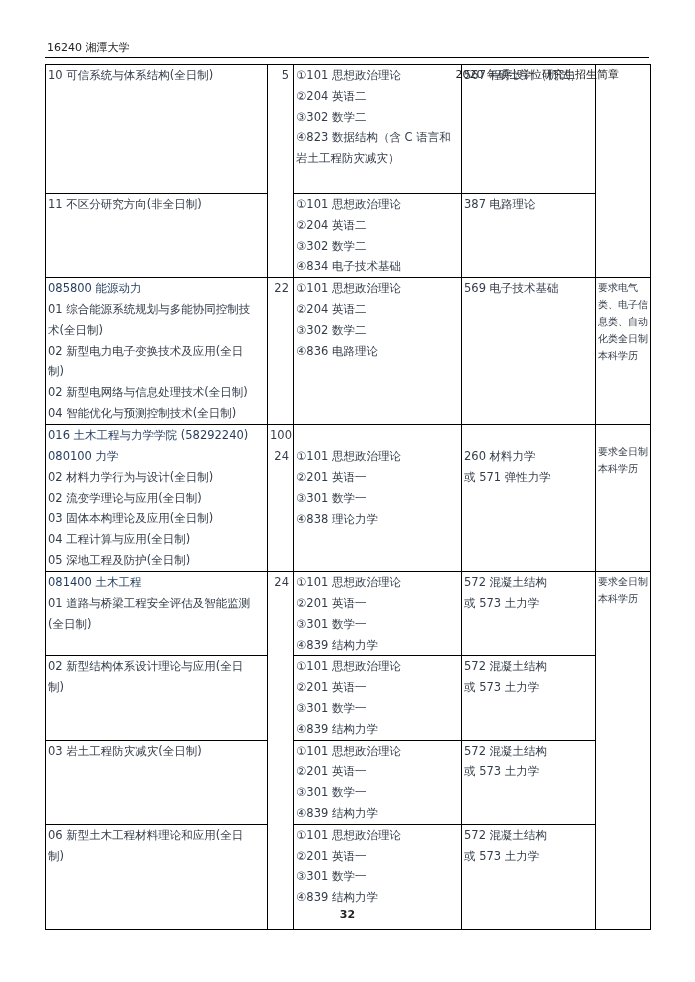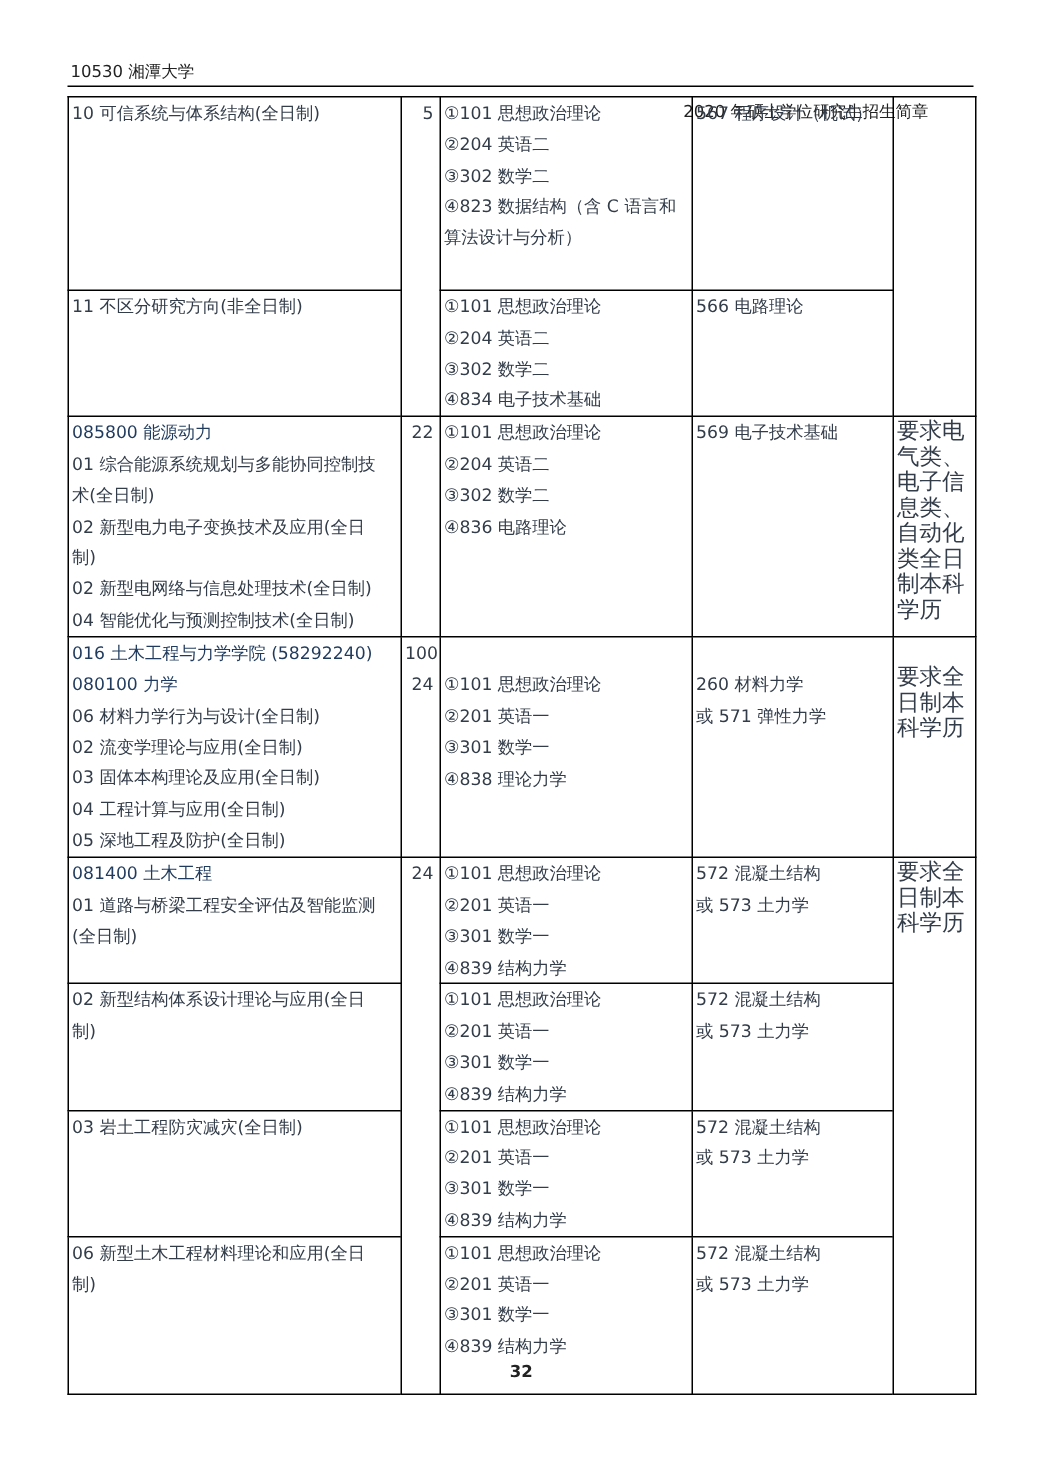--- a/index.html
+++ b/index.html
@@ -9,29 +9,29 @@
                  border-bottom: 1px solid #000; font-size: 11px; color: #222; }
   .page-header .left { position: absolute; left: 2px; top: 3px; }
   .page-header .right { position: absolute; right: 30px; top: 3px; margin-top: 27px; }
   table.catalog { position: absolute; left: 45px; top: 64px; width: 605px;
                   border-collapse: collapse; table-layout: fixed; font-size: 11.5px; }
   table.catalog td { border: 1px solid #000; vertical-align: top; padding: 0 2px; line-height: 20.8px; }
   col.c1 { width: 222px; } col.c2 { width: 26px; } col.c3 { width: 168px; } col.c4 { width: 134px; } col.c5 { width: 55px; }
   .num { text-align: right; padding-right: 4px !important; }
   .bold { font-weight: normal; color: #1f3a5c; }
   .line { display: block; white-space: pre-wrap; }
-  .note { font-size: 15px; line-height: 17px !important; padding-top: 1px !important; }
+  .note { font-size: 10px; line-height: 17px !important; padding-top: 1px !important; }
   .page-num { position: absolute; top: 908px; left: 0; width: 695px; text-align: center;
               font-size: 11px; font-weight: bold; color: #222; }
 </style>
 </head>
 <body>
 
 <div class="page-header">
-  <span class="left">10530 湘潭大学</span>
+  <span class="left">16240 湘潭大学</span>
   <span class="right">2020 年硕士学位研究生招生简章</span>
 </div>
 
 <table class="catalog">
   <colgroup>
       <col class="c1">
       <col class="c2">
       <col class="c3">
       <col class="c4">
       <col class="c5">
@@ -41,40 +41,40 @@
       <tr style="height:129px">
     <td>
           <span class="line">10 可信系统与体系结构(全日制)</span>
         </td>
     <td class="num" rowspan="2"><span>5</span></td>
     <td>
       <span class="line">①101 思想政治理论</span>
       <span class="line">②204 英语二</span>
       <span class="line">③302 数学二</span>
       <span class="line">④823 数据结构（含 C 语言和</span>
-      <span class="line">算法设计与分析）</span>
+      <span class="line">岩土工程防灾减灾）</span>
     </td>
     <td>
           <span class="line">567 程序设计（机试）</span>
         </td>
     <td rowspan="2"></td>
   </tr>
 
   <tr style="height:84px">
     <td>
           <span class="line">11 不区分研究方向(非全日制)</span>
         </td>
     <td>
       <span class="line">①101 思想政治理论</span>
       <span class="line">②204 英语二</span>
       <span class="line">③302 数学二</span>
       <span class="line">④834 电子技术基础</span>
     </td>
     <td>
-          <span class="line">566 电路理论</span>
+          <span class="line">387 电路理论</span>
         </td>
   </tr>
 
   <tr style="height:147px">
     <td>
       <span class="line bold">085800 能源动力</span>
       <span class="line">01 综合能源系统规划与多能协同控制技</span>
       <span class="line">术(全日制)</span>
       <span class="line">02 新型电力电子变换技术及应用(全日</span>
       <span class="line">制)</span>
@@ -91,21 +91,21 @@
     <td>
           <span class="line">569 电子技术基础</span>
         </td>
     <td class="note"><span>要求电气类、电子信息类、自动化类全日制本科学历</span></td>
   </tr>
 
   <tr style="height:147px">
     <td>
       <span class="line bold">016 土木工程与力学学院 (58292240)</span>
       <span class="line bold">080100 力学</span>
-      <span class="line">06 材料力学行为与设计(全日制)</span>
+      <span class="line">02 材料力学行为与设计(全日制)</span>
       <span class="line">02 流变学理论与应用(全日制)</span>
       <span class="line">03 固体本构理论及应用(全日制)</span>
       <span class="line">04 工程计算与应用(全日制)</span>
       <span class="line">05 深地工程及防护(全日制)</span>
     </td>
     <td class="num">
       <span class="line">100</span>
       <span class="line">24</span>
     </td>
     <td style="padding-top:21px">

